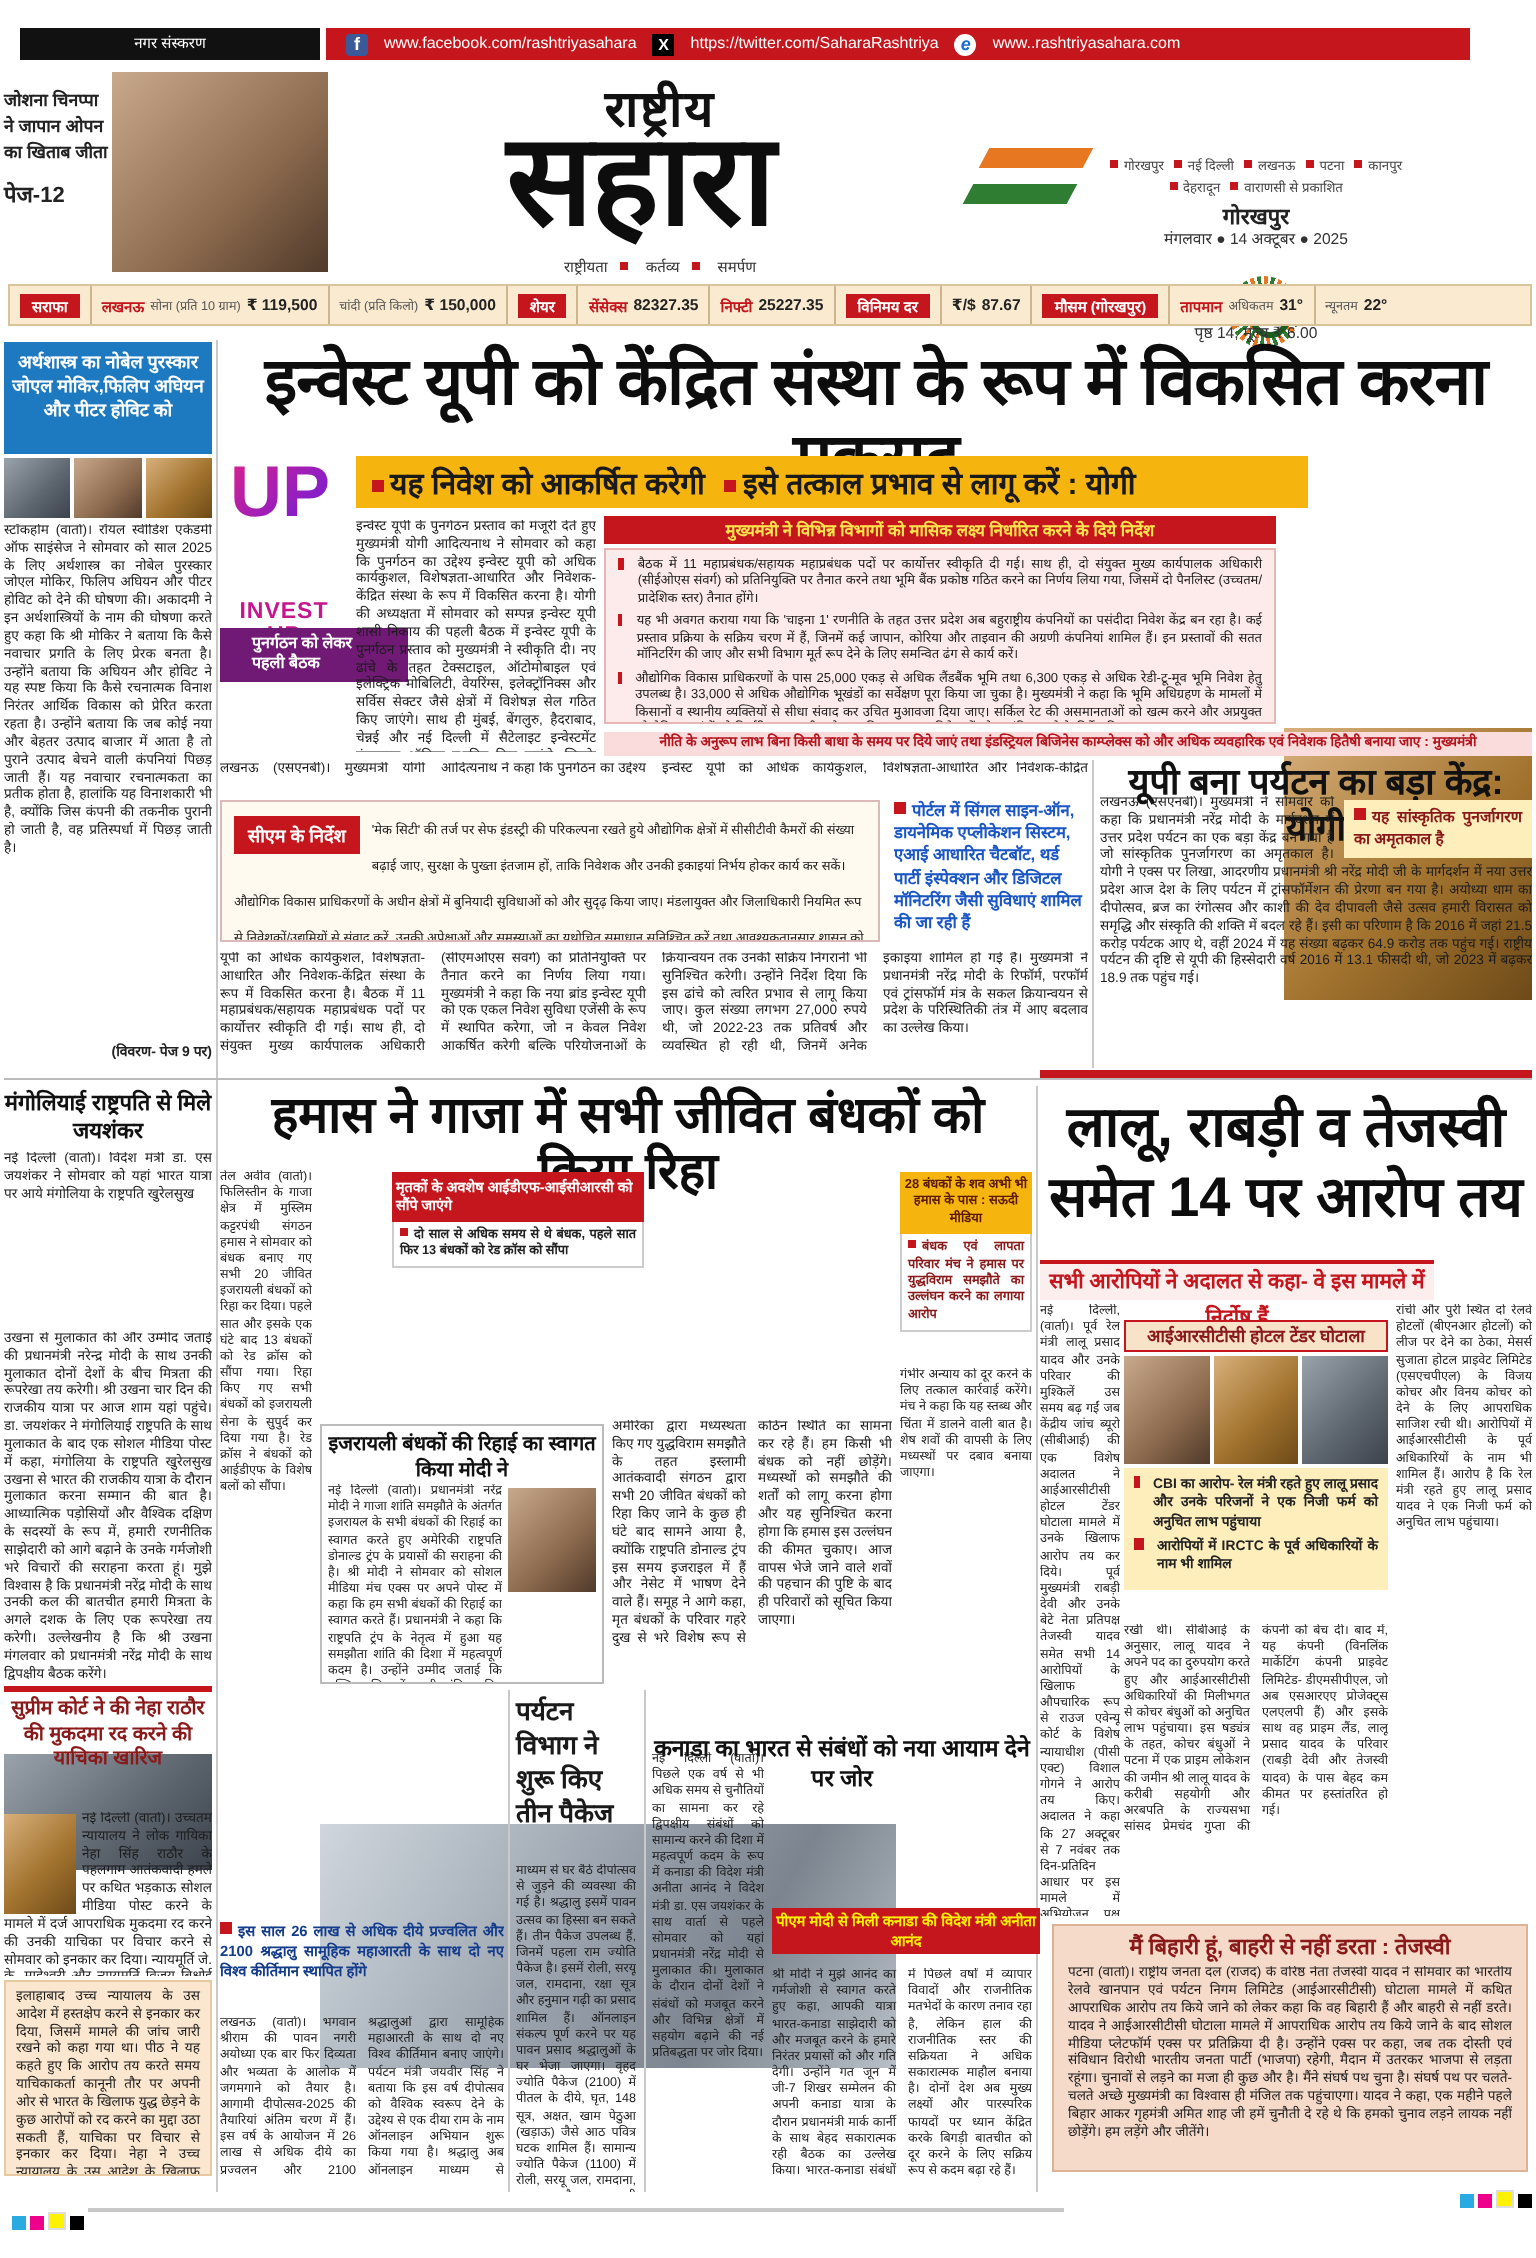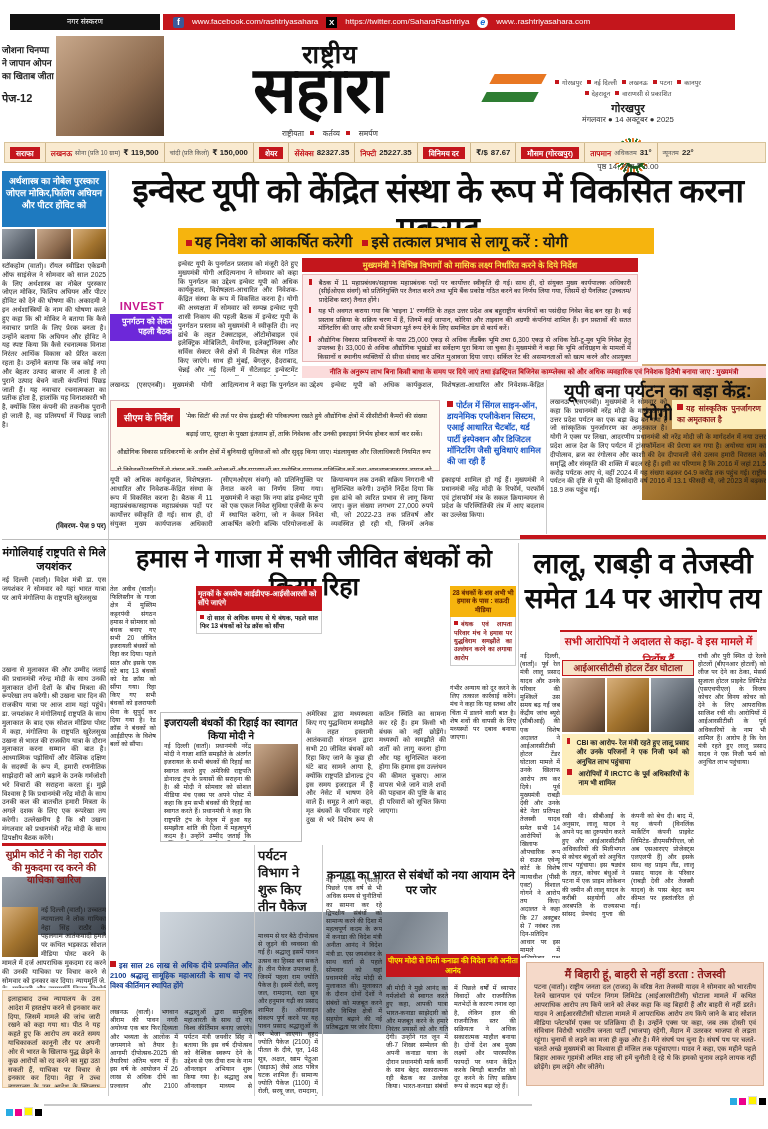--- a/index.html
+++ b/index.html
@@ -62,21 +62,21 @@
   .scambox-title{background:#f8e3c9;border:1px solid #c4161c;color:#8a1a1a;font-size:8.8px;font-weight:bold;text-align:center;line-height:14px;}
   .bulletsbox{background:#fdeebc;padding:4px 5px;}
   .bulletsbox .pt{display:flex;gap:4px;margin-bottom:3px;}
   .bulletsbox .tx{font-size:6.9px;font-weight:bold;line-height:1.35;color:#222;text-align:justify;}
   .peach{background:#fbe7cf;border:1px solid #e6c9a0;padding:4px 5px;}
   .tejbox{background:#f5d9c9;border:1px solid #dcb397;padding:4px 7px;}
   .bluebullet{color:#143c8c;font-weight:bold;font-size:7.4px;line-height:1.35;text-align:justify;}
   .canadacap{background:#c4161c;color:#fff200;font-size:7.4px;font-weight:bold;text-align:center;line-height:1.3;padding:2px;}
   .invest-up{font-size:11.5px;font-weight:900;color:#c6168d;letter-spacing:0.5px;}
   .up-art{font-size:36px;font-weight:900;background:linear-gradient(135deg,#e0218a,#8a1ec6 70%);-webkit-background-clip:text;background-clip:text;color:transparent;line-height:1;}
-  .redchiplg{background:#6d28d9;color:#fff;font-size:8px;font-weight:bold;text-align:right;line-height:1.3;padding:3px 0;}
+  .redchiplg{background:#701a75;color:#fff;font-size:8px;font-weight:bold;text-align:left;line-height:1.3;padding:3px 16px;}
   .regmark{width:7px;height:7px;display:inline-block;margin-right:2px;}
 </style>
 </head>
 <body>
 
 <div class="page">
 
   <div class="abs edition" style="left:10px;top:14px;width:150px;height:16px;"><span>नगर संस्करण</span></div>
   <div class="abs socialbar" style="left:163px;top:14px;width:552px;height:16px;">
     <span class="fbicon">f</span>
@@ -172,20 +172,21 @@
   <div class="abs" style="left:2px;top:229px;width:104px;height:30px;display:flex;gap:2px;">
     <div class="photo" style="flex:1;"></div>
     <div class="photo face" style="flex:1;"></div>
     <div class="photo warm" style="flex:1;"></div>
   </div>
   <div class="abs news" style="left:2px;top:262px;width:104px;height:258px;"><span>स्टॉकहोम (वार्ता)। रॉयल स्वीडिश एकेडमी ऑफ साइंसेज ने सोमवार को साल 2025 के लिए अर्थशास्त्र का नोबेल पुरस्कार जोएल मोकिर, फिलिप अघियन और पीटर होविट को देने की घोषणा की। अकादमी ने इन अर्थशास्त्रियों के नाम की घोषणा करते हुए कहा कि श्री मोकिर ने बताया कि कैसे नवाचार प्रगति के लिए प्रेरक बनता है। उन्होंने बताया कि अघियन और होविट ने यह स्पष्ट किया कि कैसे रचनात्मक विनाश निरंतर आर्थिक विकास को प्रेरित करता रहता है। उन्होंने बताया कि जब कोई नया और बेहतर उत्पाद बाजार में आता है तो पुराने उत्पाद बेचने वाली कंपनियां पिछड़ जाती हैं। यह नवाचार रचनात्मकता का प्रतीक होता है, हालांकि यह विनाशकारी भी है, क्योंकि जिस कंपनी की तकनीक पुरानी हो जाती है, वह प्रतिस्पर्धा में पिछड़ जाती है।</span></div>
   <div class="abs" style="left:2px;top:521px;width:104px;text-align:right;font-size:7px;font-weight:bold;color:#222;"><span>(विवरण- पेज 9 पर)</span></div>
 
   <div class="abs h-main" style="left:112px;top:172px;width:652px;"><span>इन्वेस्ट यूपी को केंद्रित संस्था के रूप में विकसित करना मकसद</span></div>
 
+  <div class="abs" style="left:112px;top:228px;width:56px;height:72px;text-align:center;"><span class="up-art">UP</span></div>
   <div class="abs invest-up" style="left:110px;top:300px;width:64px;text-align:center;"><span>INVEST UP</span></div>
   <div class="abs redchiplg" style="left:110px;top:314px;width:62px;">
     <div>पुनर्गठन को लेकर</div>
     <div>पहली बैठक</div>
   </div>
 
   <div class="abs yellowstrip" style="left:178px;top:228px;width:460px;height:26px;">
     <span><i class="sq"></i><span>यह निवेश को आकर्षित करेगी</span></span>
     <span><i class="sq"></i><span>इसे तत्काल प्रभाव से लागू करें : योगी</span></span>
   </div>
@@ -255,21 +256,21 @@
     <div class="photo face" style="float:right;width:44px;height:52px;margin:2px 0 2px 3px;"></div>
     <div class="news tiny">नई दिल्ली (वार्ता)। प्रधानमंत्री नरेंद्र मोदी ने गाजा शांति समझौते के अंतर्गत इजरायल के सभी बंधकों की रिहाई का स्वागत करते हुए अमेरिकी राष्ट्रपति डोनाल्ड ट्रंप के प्रयासों की सराहना की है। श्री मोदी ने सोमवार को सोशल मीडिया मंच एक्स पर अपने पोस्ट में कहा कि हम सभी बंधकों की रिहाई का स्वागत करते हैं। प्रधानमंत्री ने कहा कि राष्ट्रपति ट्रंप के नेतृत्व में हुआ यह समझौता शांति की दिशा में महत्वपूर्ण कदम है। उन्होंने उम्मीद जताई कि पश्चिम एशिया में स्थायी शांति स्थापित होगी।</div>
   </div>
   <div class="abs news cols2" style="left:306px;top:710px;width:140px;height:132px;"><span>अमेरिका द्वारा मध्यस्थता किए गए युद्धविराम समझौते के तहत इस्लामी आतंकवादी संगठन द्वारा सभी 20 जीवित बंधकों को रिहा किए जाने के कुछ ही घंटे बाद सामने आया है, क्योंकि राष्ट्रपति डोनाल्ड ट्रंप इस समय इजराइल में हैं और नेसेट में भाषण देने वाले हैं। समूह ने आगे कहा, मृत बंधकों के परिवार गहरे दुख से भरे विशेष रूप से कठिन स्थिति का सामना कर रहे हैं। हम किसी भी बंधक को नहीं छोड़ेंगे। मध्यस्थों को समझौते की शर्तों को लागू करना होगा और यह सुनिश्चित करना होगा कि हमास इस उल्लंघन की कीमत चुकाए। आज वापस भेजे जाने वाले शवों की पहचान की पुष्टि के बाद ही परिवारों को सूचित किया जाएगा।</span></div>
 
   <div class="abs vline" style="left:518px;top:543px;height:553px;"></div>
   <div class="abs h-lalu" style="left:520px;top:546px;width:246px;">
     <div>लालू, राबड़ी व तेजस्वी</div>
     <div>समेत 14 पर आरोप तय</div>
   </div>
-  <div class="abs subhead-red" style="left:520px;top:630px;width:197px;height:18px;margin-left:40px;"><span>सभी आरोपियों ने अदालत से कहा- वे इस मामले में निर्दोष हैं</span></div>
+  <div class="abs subhead-red" style="left:520px;top:630px;width:197px;height:18px;"><span>सभी आरोपियों ने अदालत से कहा- वे इस मामले में निर्दोष हैं</span></div>
   <div class="abs news tiny" style="left:520px;top:652px;width:40px;height:306px;"><span>नई दिल्ली, (वार्ता)। पूर्व रेल मंत्री लालू प्रसाद यादव और उनके परिवार की मुश्किलें उस समय बढ़ गईं जब केंद्रीय जांच ब्यूरो (सीबीआई) की एक विशेष अदालत ने आईआरसीटीसी होटल टेंडर घोटाला मामले में उनके खिलाफ आरोप तय कर दिये। पूर्व मुख्यमंत्री राबड़ी देवी और उनके बेटे नेता प्रतिपक्ष तेजस्वी यादव समेत सभी 14 आरोपियों के खिलाफ औपचारिक रूप से राउज एवेन्यू कोर्ट के विशेष न्यायाधीश (पीसी एक्ट) विशाल गोगने ने आरोप तय किए। अदालत ने कहा कि 27 अक्टूबर से 7 नवंबर तक दिन-प्रतिदिन आधार पर इस मामले में अभियोजन पक्ष के साक्ष्य दर्ज किए जाएंगे। सीबीआई ने 5 जुलाई 2017 को लालू यादव के खिलाफ मामला दर्ज किया था। सीबीआई (सीबीआई) का आरोप है कि 2004 में एक रेल मंत्री के रूप में अपने कार्यकाल में श्री यादव और उनके परिजनों ने एक निजी फर्म को अनुचित लाभ पहुंचाया।</span></div>
   <div class="abs news tiny" style="left:698px;top:652px;width:68px;height:306px;"><span>रांची और पुरी स्थित दो रेलवे होटलों (बीएनआर होटलों) को लीज पर देने का ठेका, मेसर्स सुजाता होटल प्राइवेट लिमिटेड (एसएचपीएल) के विजय कोचर और विनय कोचर को देने के लिए आपराधिक साजिश रची थी। आरोपियों में आईआरसीटीसी के पूर्व अधिकारियों के नाम भी शामिल हैं। आरोप है कि रेल मंत्री रहते हुए लालू प्रसाद यादव ने एक निजी फर्म को अनुचित लाभ पहुंचाया।</span></div>
 
   <div class="abs" style="left:562px;top:660px;width:132px;">
     <div class="scambox-title">आईआरसीटीसी होटल टेंडर घोटाला</div>
     <div style="display:flex;gap:2px;margin-top:2px;">
       <div class="photo face" style="flex:1;height:54px;"></div>
       <div class="photo warm" style="flex:1;height:54px;"></div>
       <div class="photo" style="flex:1;height:54px;"></div>
     </div>

